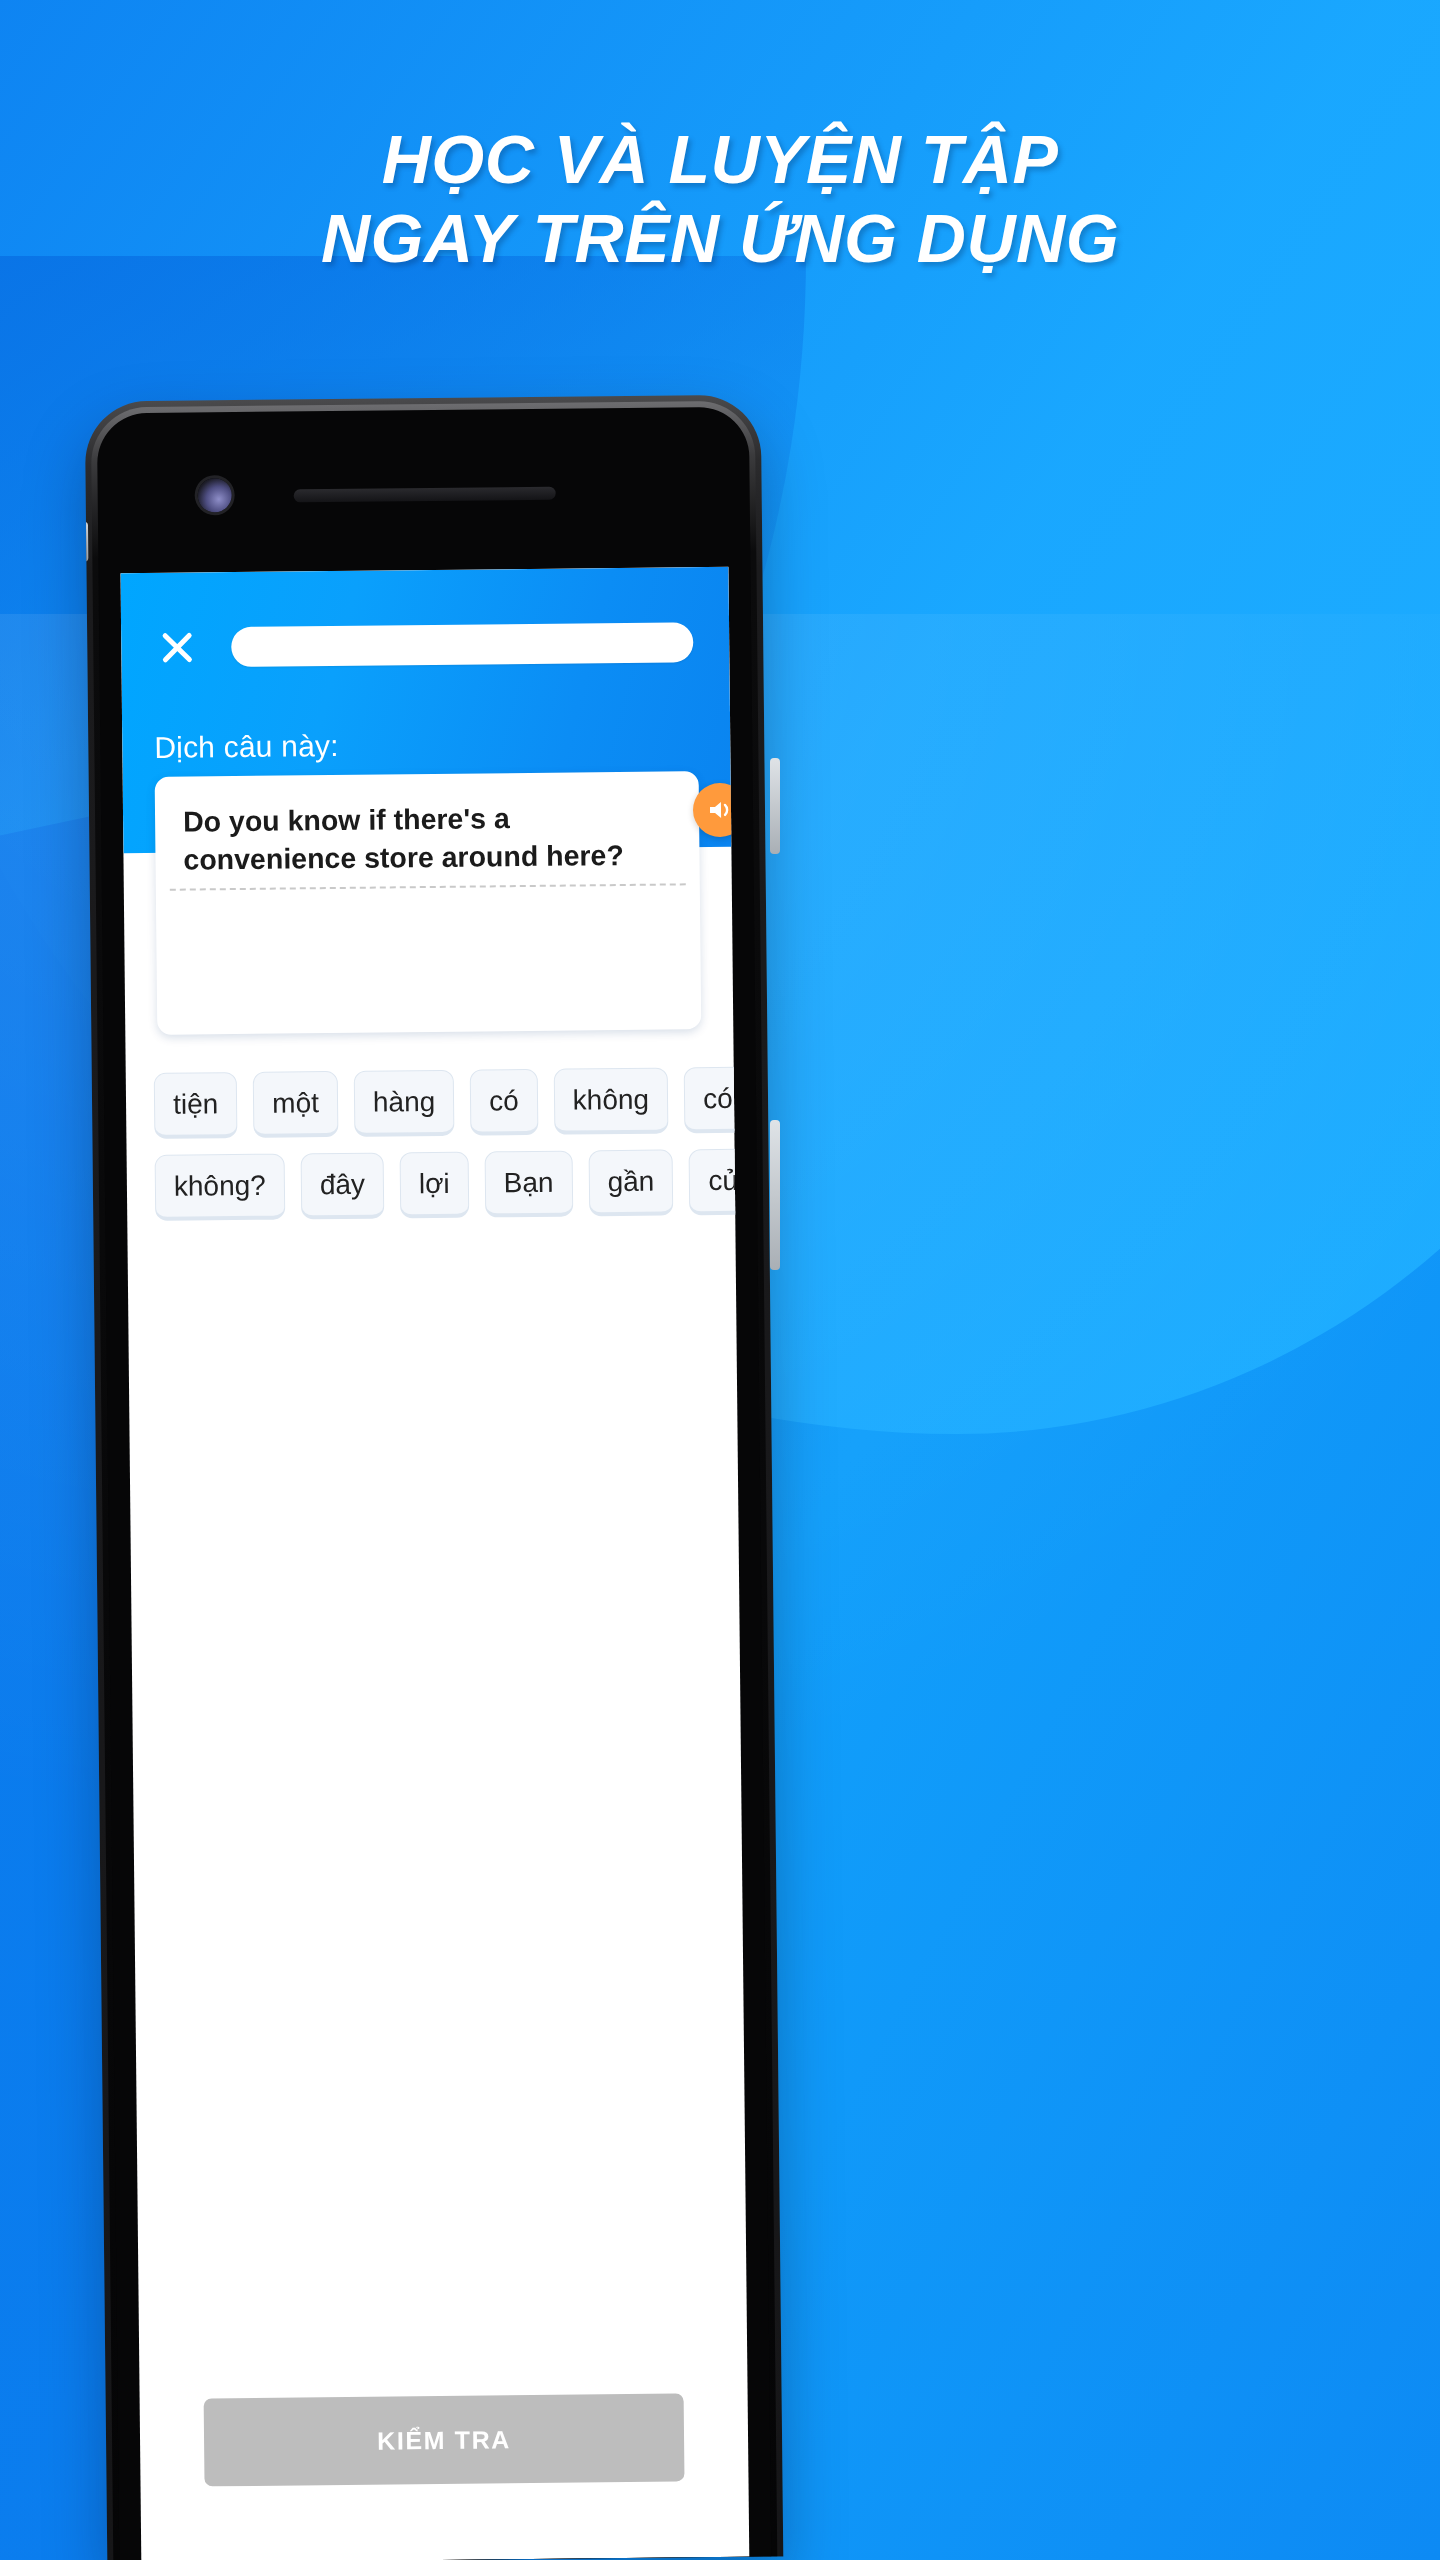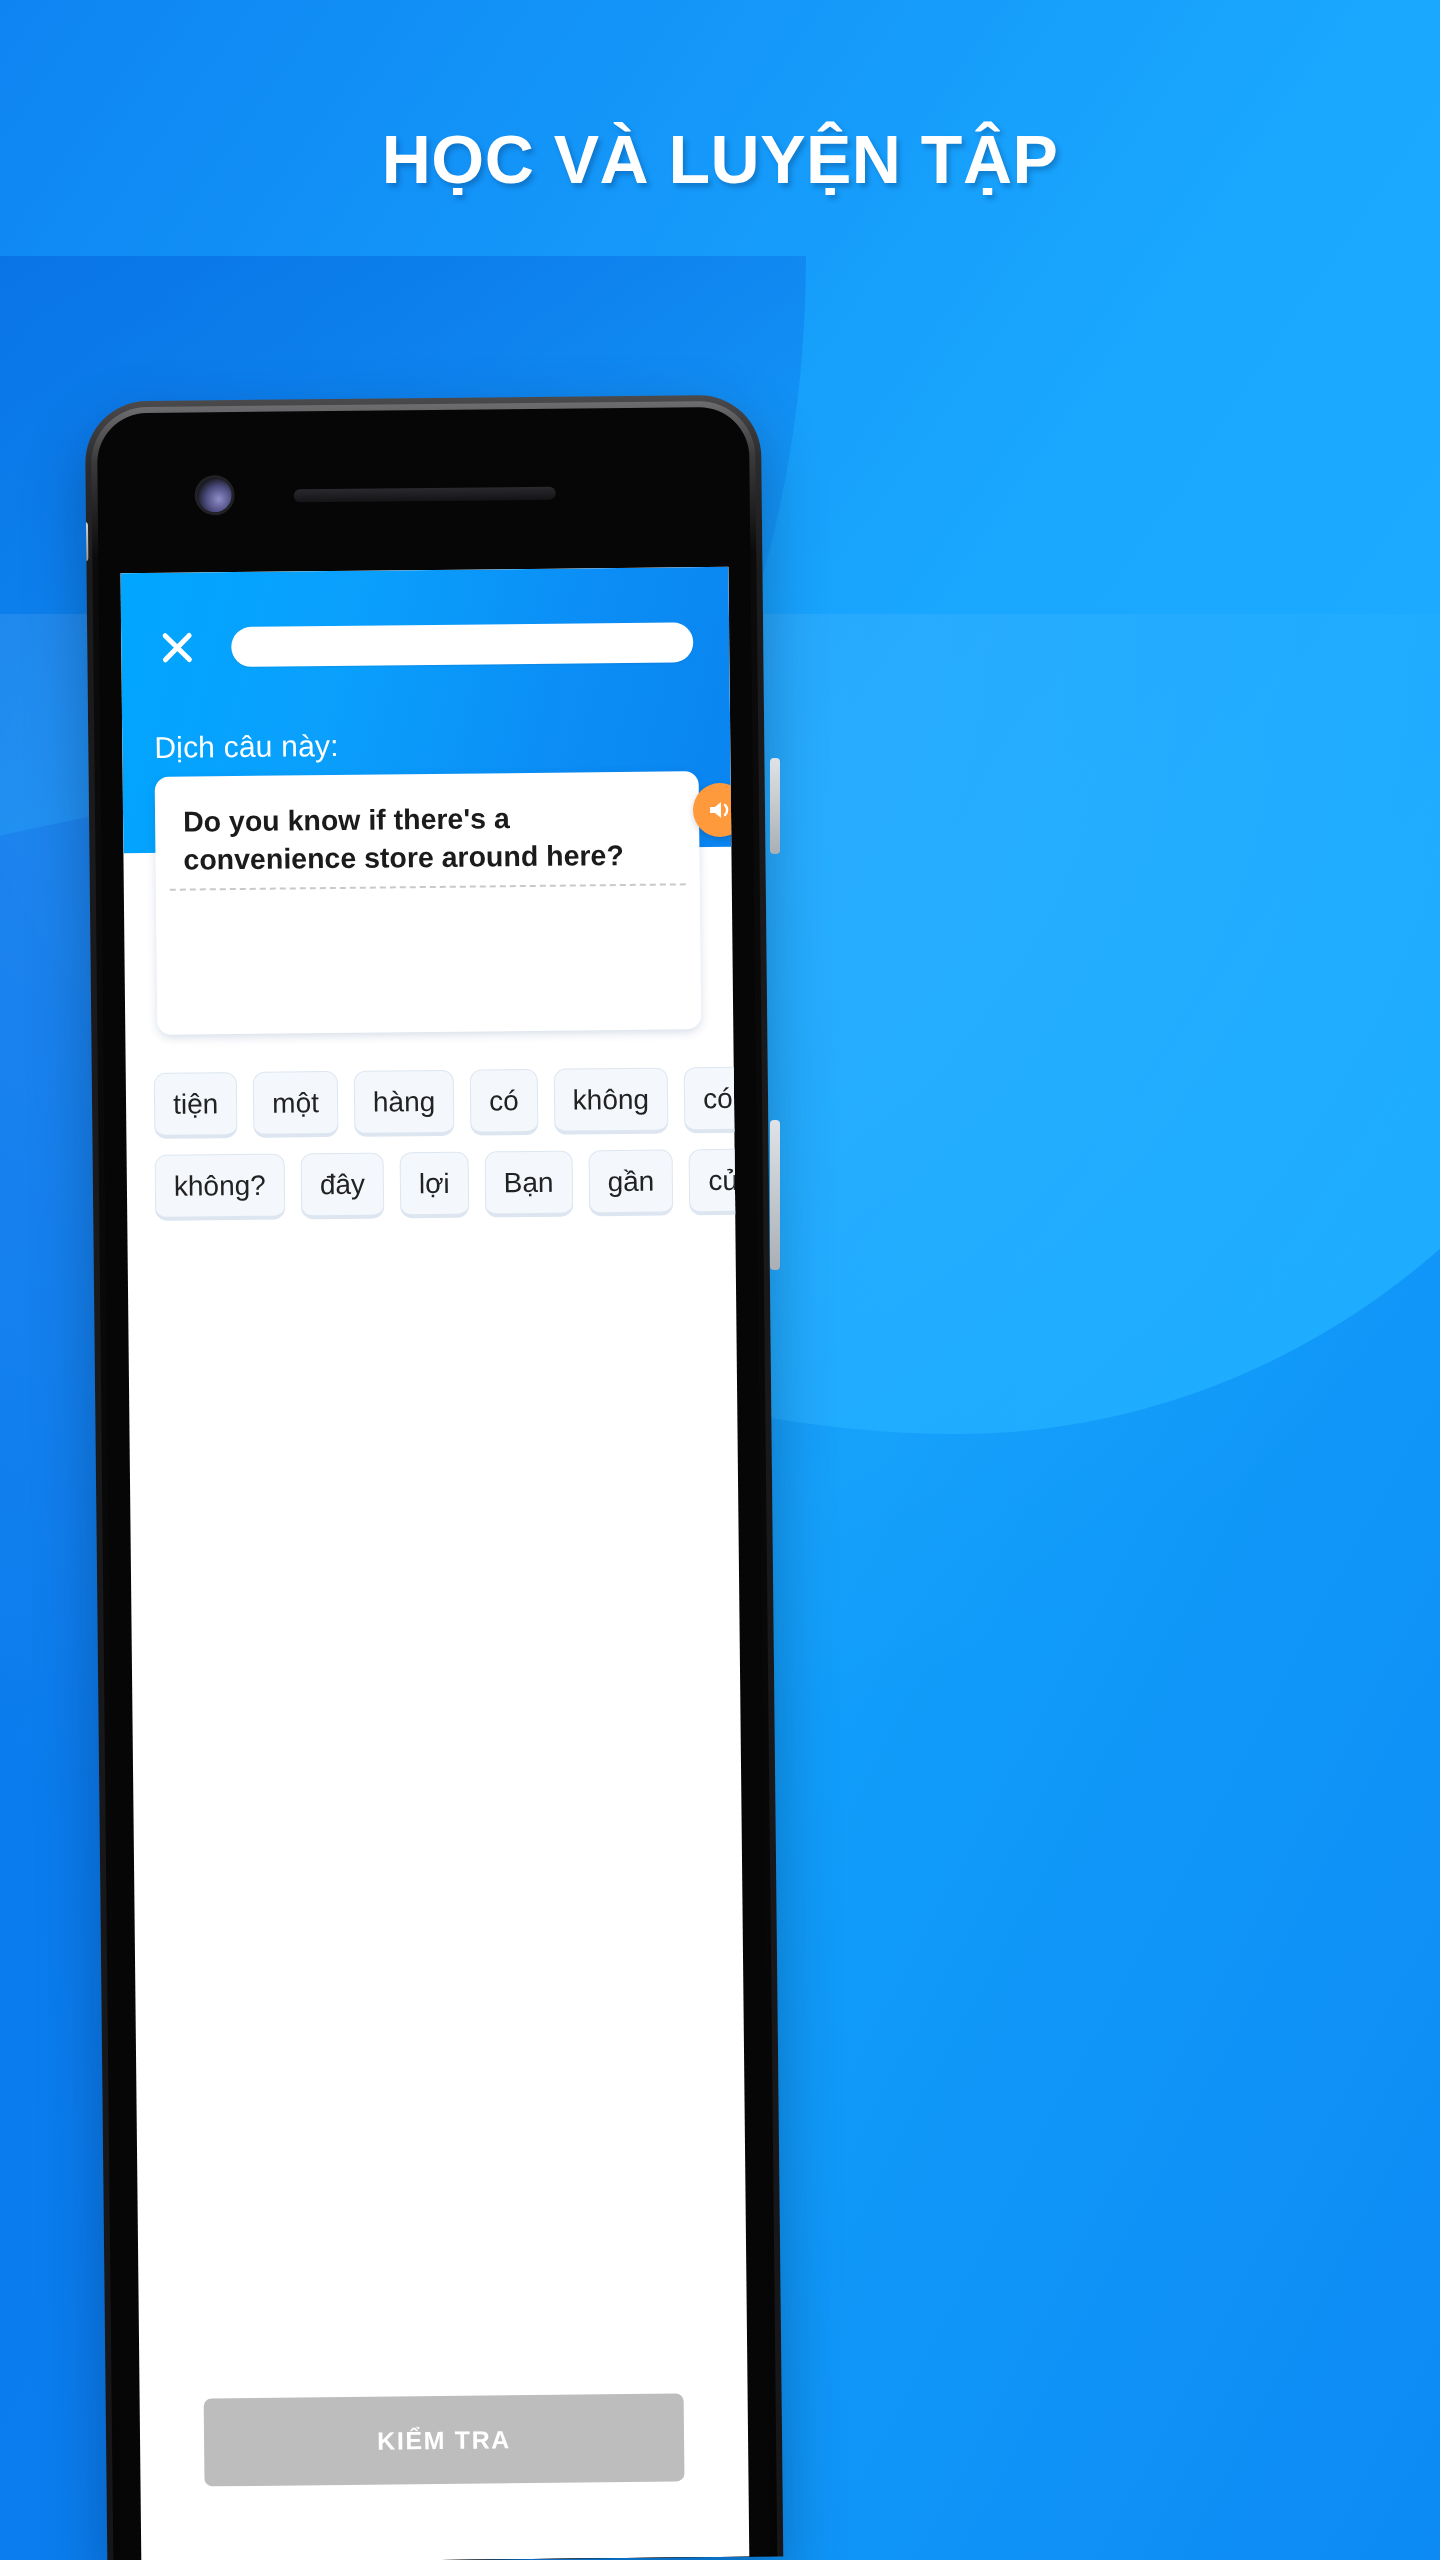--- a/index.html
+++ b/index.html
@@ -51,21 +51,21 @@
     top:120px; left:0; right:0;
     text-align:center;
     color:#fff;
     font-weight:bold;
     font-size:68px;
     line-height:1.16;
     letter-spacing:0.5px;
     text-shadow:3px 4px 5px rgba(0,40,90,0.28);
     padding:0 40px;
   }
-  .headline div { white-space:nowrap; }
+  .headline div { white-space:nowrap;font-style:italic; }
 
   
   .phone {
     position:absolute;
     left:96px;
     top:398px;
     width:676px;
     height:2162px;
     border-radius:62px 62px 0 0;
     background:linear-gradient(180deg,#4a4a4c 0%,#2b2b2d 3%,#1b1b1d 8%,#161618 100%);
@@ -244,20 +244,21 @@
 
 <div class="bg">
   <div class="bg-sweep"></div>
   <div class="bg-diag2"></div>
   <div class="bg-diag"></div>
   <div class="bg-arc"></div>
 </div>
 
 <div class="headline">
   <div>HỌC VÀ LUYỆN TẬP</div>
+  <div>NGAY TRÊN ỨNG DỤNG</div>
 </div>
 
 <div class="phone">
   <div class="phone-rim"></div>
   <div class="phone-inner">
 
     <div class="cam"></div>
     <div class="speaker"></div>
 
     <div class="screen">

